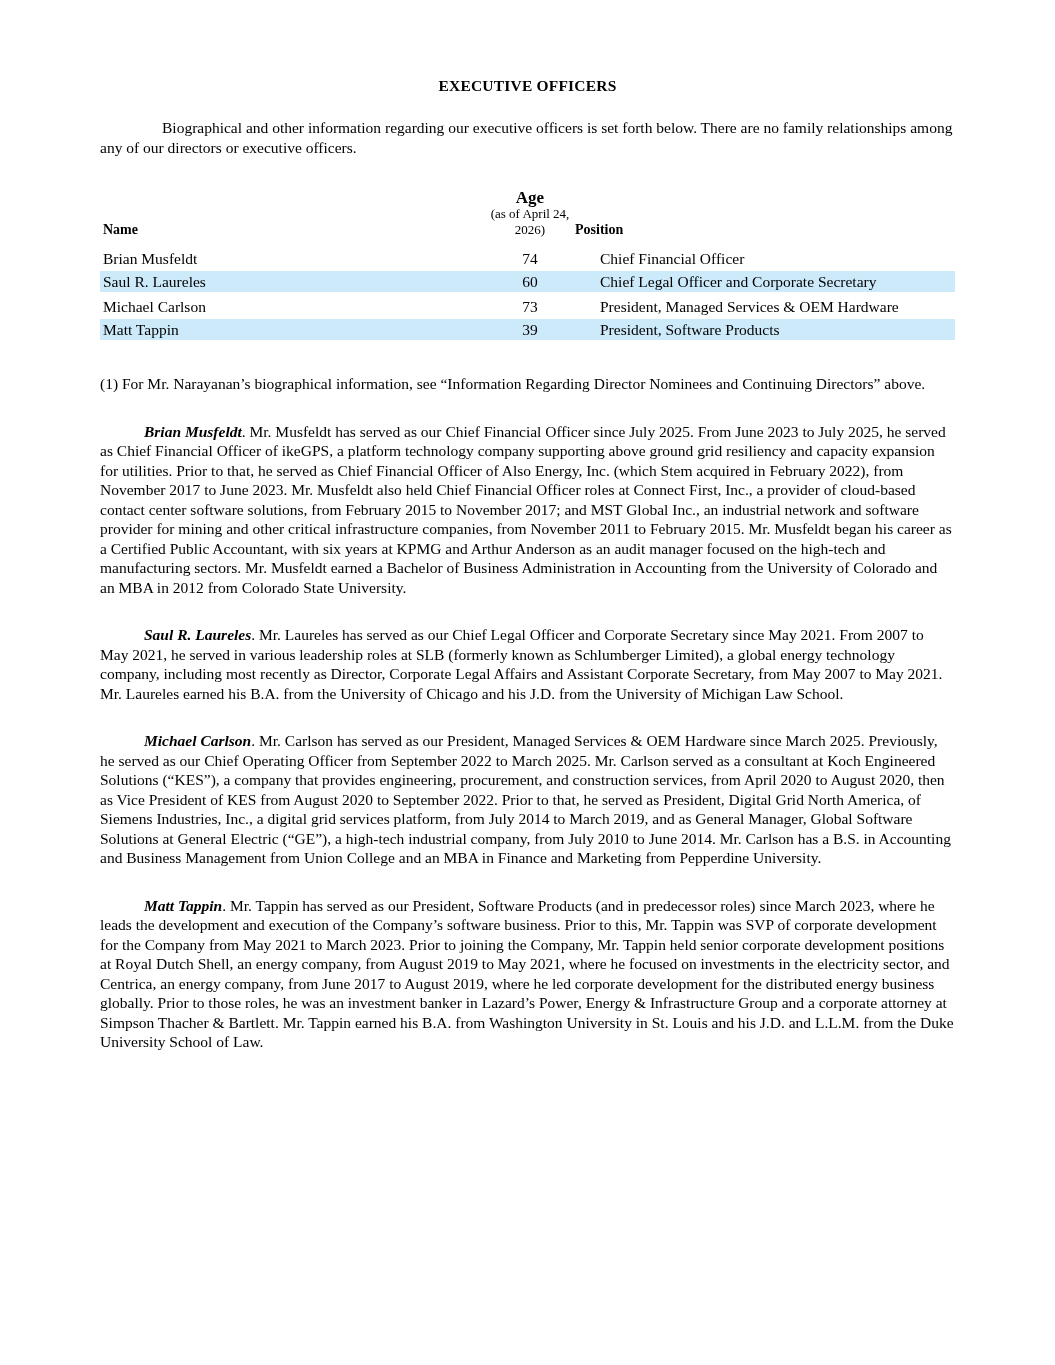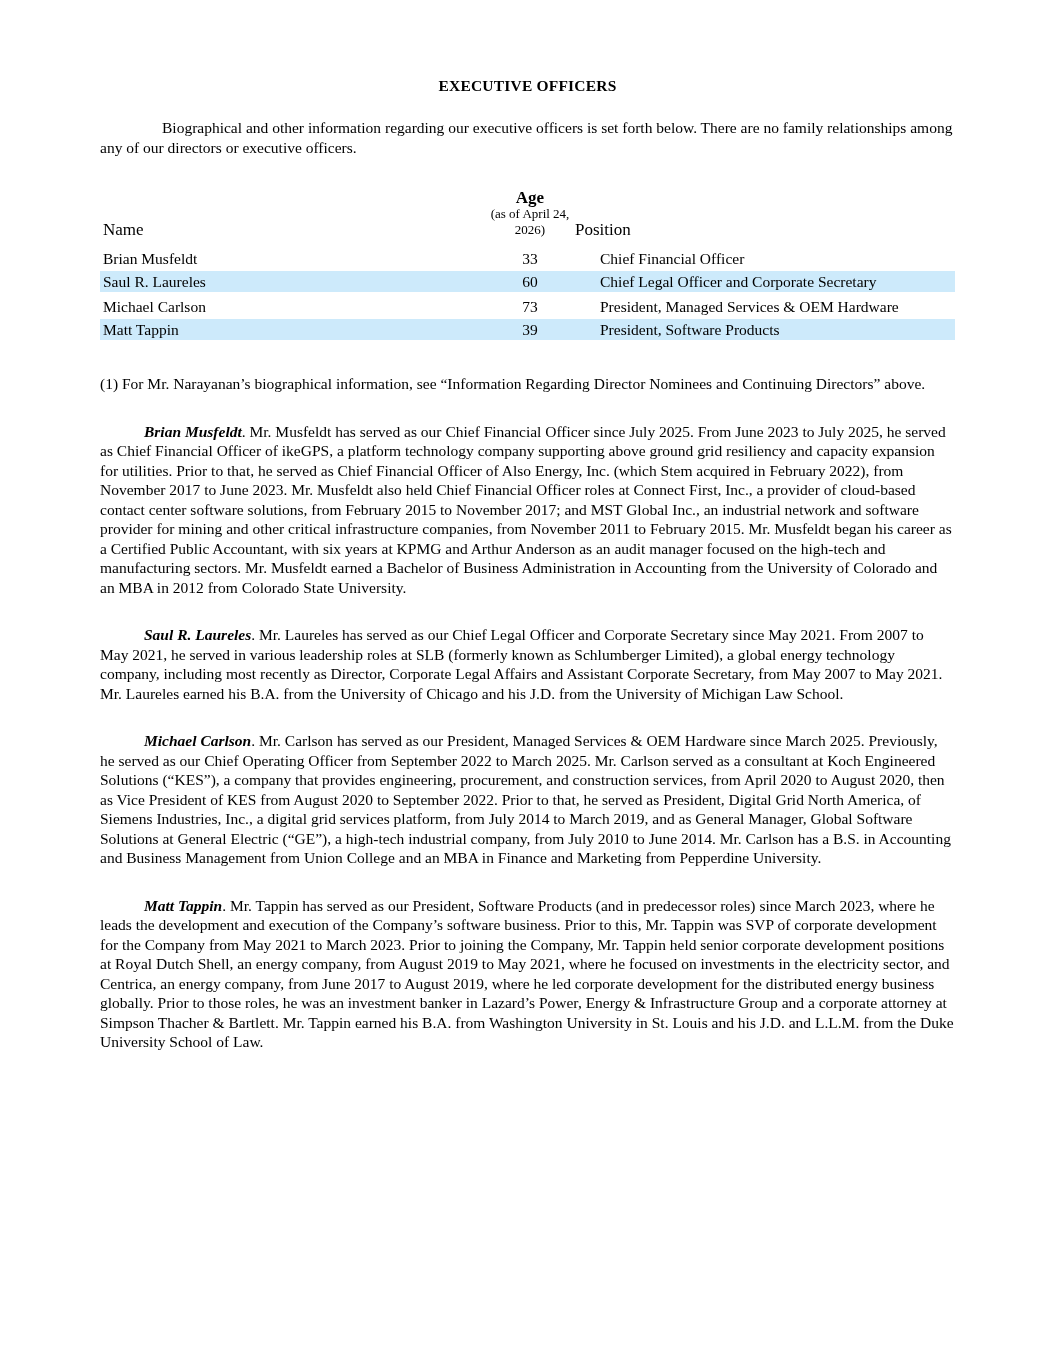--- a/index.html
+++ b/index.html
@@ -30,21 +30,21 @@
   
   .officers-table { margin-top: 33px; }
   .thead { display: flex; align-items: flex-end; margin-bottom: 9px; }
   .trow  { display: flex; align-items: center; height: 24px; box-sizing: border-box; }
   .trow.shaded { border-bottom: 3px solid #ffffff; }
 
   .name-col { width: 385px; padding-left: 3px; box-sizing: border-box; }
   .age-col  { width: 90px;  text-align: center; }
   .pos-col  { width: 380px; }
 
-  .th { font-weight: normal; font-size: 17px; line-height: 16px; }
+  .th { font-weight: bold; font-size: 14px; line-height: 16px; }
   .thead .pos-col { text-align: left; }
   .age-head-label { font-weight: bold; font-size: 17px; line-height: 16px; text-align: center; }
   .age-head-sub   { font-weight: normal; font-size: 13px; line-height: 16px; text-align: center; }
 
   .trow .name-col, .trow .age-col { font-size: 15.5px; }
   .trow .pos-col { font-size: 15.5px; padding-left: 25px; box-sizing: border-box; }
 
   sup.fref { font-size: 10px; margin-left: 3px; }
 
   
@@ -79,21 +79,21 @@
           <div class="age-head-label">Age</div>
           <div class="age-head-sub">(as of April 24,</div>
           <div class="age-head-sub">2026)</div>
         </div>
         <div class="pos-col th">Position</div>
       </div>
 
 
       <div class="trow">
         <div class="name-col"><span>Brian Musfeldt</span><sup class="fref"></sup></div>
-        <div class="age-col">33</div>
+        <div class="age-col">74</div>
         <div class="pos-col">Chief Financial Officer</div>
       </div>
 
       <div class="trow shaded" style="background: rgb(205, 234, 251);">
         <div class="name-col"><span>Saul R. Laureles</span><sup class="fref"></sup></div>
         <div class="age-col">60</div>
         <div class="pos-col">Chief Legal Officer and Corporate Secretary</div>
       </div>
 
       <div class="trow">

